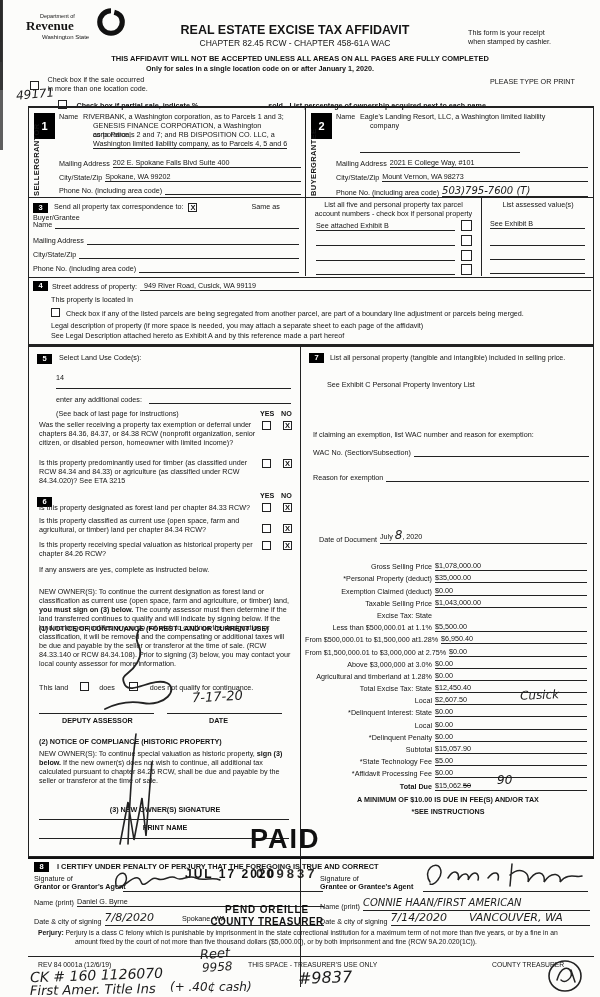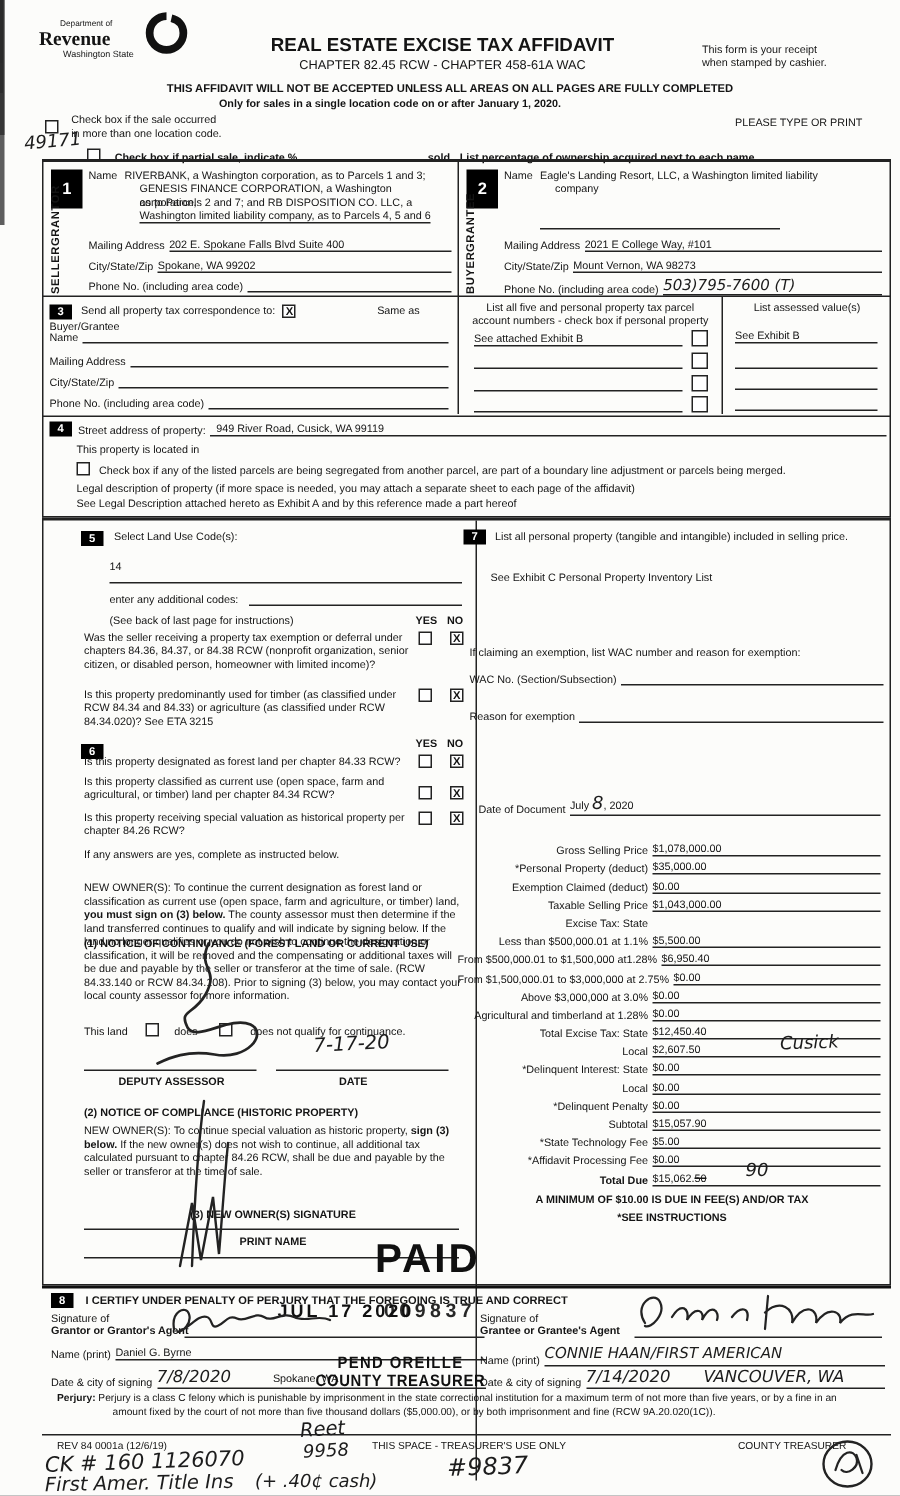--- a/index.html
+++ b/index.html
@@ -86,21 +86,21 @@
     </span>
   </div>
   <div class="abs t" style="left:490px;top:77px;">PLEASE TYPE OR PRINT</div>
 
   <div class="abs hand" style="left:16px;top:87px;font-size:12px;transform:rotate(-5deg);">49171</div>
 
   <div class="abs" style="left:58px;top:94px;width:540px;">
     <span class="cb"></span>
     <span class="t b" style="margin-left:5px;">Check box if partial sale, indicate %</span>
     <span class="ul" style="display:inline-block;width:58px;"></span>
-    <span class="t b" style="margin-left:20px;">sold.</span>
+    <span class="t b" style="margin-left:3px;">sold.</span>
     <span class="t b" style="">List percentage of ownership acquired next to each name.</span>
   </div>
 
   <div class="sec" style="left:28px;top:106px;width:566px;height:92px;border-top-width:2px;">
 
     <div class="abs" style="left:0;top:0;width:276px;height:90px;">
       <div class="badge-lg" style="left:5px;top:5px;">1</div>
       <div class="vlab" style="left:3px;top:36px;height:52px;width:24px;">
         <span>SELLER</span>
         <span>GRANTOR</span>
@@ -217,21 +217,21 @@
     <div class="abs t" style="left:22px;top:30px;width:540px;">
       <span class="cb"></span>
       <span style="margin-left:4px;">Check box if any of the listed parcels are being segregated from another parcel, are part of a boundary line adjustment or parcels being merged.</span>
     </div>
     <div class="abs t" style="left:22px;top:43px;width:540px;">Legal description of property (if more space is needed, you may attach a separate sheet to each page of the affidavit)</div>
     <div class="abs t" style="left:22px;top:53px;width:540px;">See Legal Description attached hereto as Exhibit A and by this reference made a part hereof</div>
   </div>
 
   <div class="sec" style="left:28px;top:345px;width:566px;height:512px;border-top-width:2px;">
 
-    <div class="abs" style="left:17px;top:0;width:272px;height:640px;border-right:1px solid #222;">
+    <div class="abs" style="left:0;top:0;width:272px;height:640px;border-right:1px solid #222;">
       <div class="abs t" style="left:8px;top:6px;">
         <span class="badge-sm">5</span>
         <span style="margin-left:5px;">Select Land Use Code(s):</span>
       </div>
       <div class="abs t" style="left:27px;top:26px;">14</div>
       <div class="line" style="left:27px;top:41px;width:235px;"></div>
       <div class="abs t" style="left:27px;top:48px;">enter any additional codes:</div>
       <div class="line" style="left:120px;top:56px;width:142px;"></div>
       <div class="abs t" style="left:27px;top:62px;">(See back of last page for instructions)</div>
       <div class="abs t b" style="left:231px;top:62px;">YES</div>

